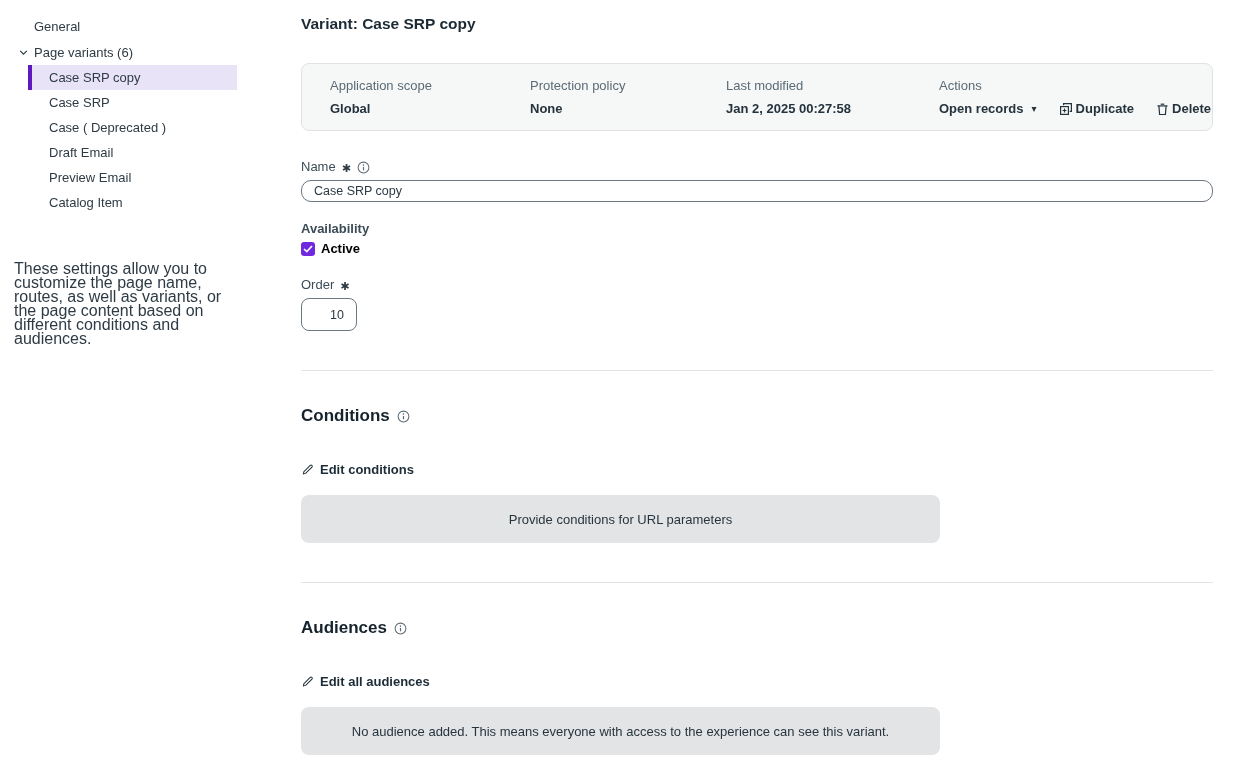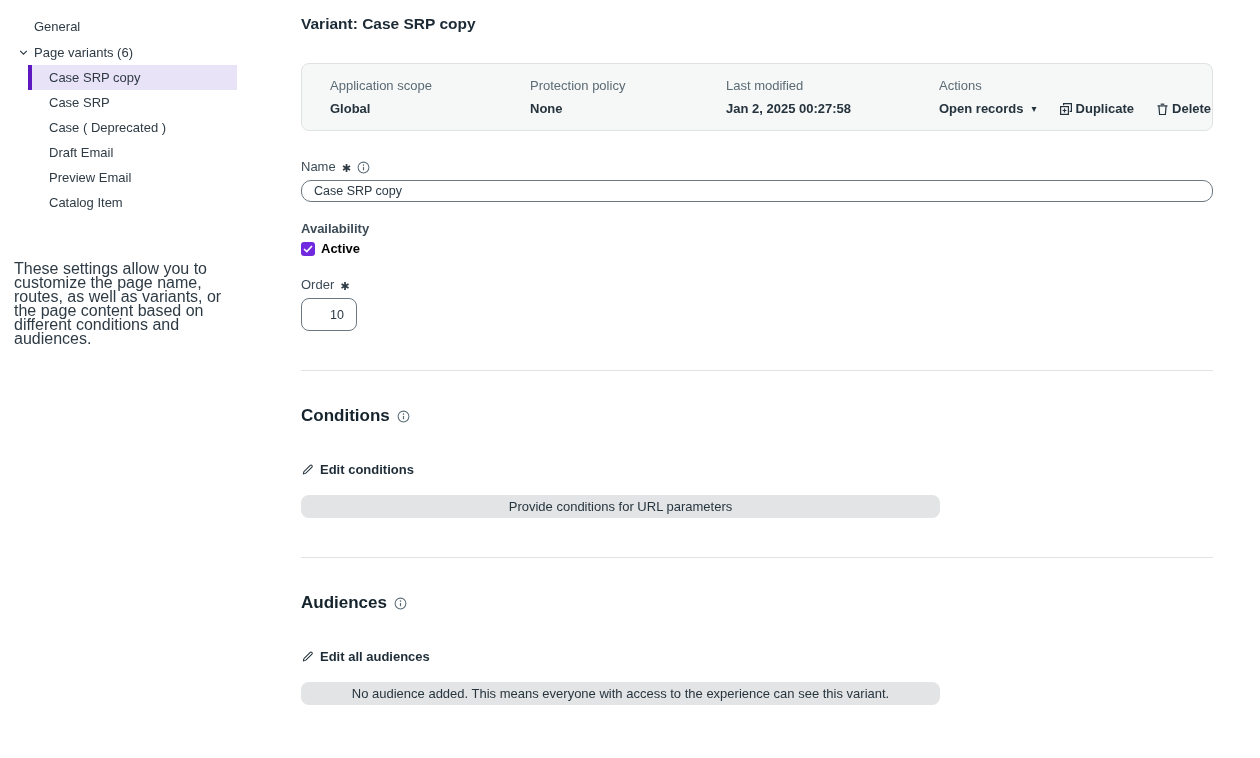--- a/index.html
+++ b/index.html
@@ -48,21 +48,21 @@
 
   .order-field { margin-top:21px; }
   .order-input { margin-top:6px; width:56px; height:33px; border:1px solid #6b7781; border-radius:8px;
     padding:0 12px 0 4px; font-size:12.5px; color:#2c3a45; text-align:right; font-family:inherit; background:#fff; display:block; }
 
   .divider { margin-top:39px; width:912px; height:1px; background:#e1e3e4; border:none; }
   .section-heading { margin-top:35px; font-size:17px; font-weight:bold; color:#15232c;
     display:flex; align-items:center; gap:7px; }
   .edit-link { margin-top:36px; display:inline-flex; align-items:center; gap:6px; font-size:13px;
     font-weight:bold; color:#1d2c37; cursor:pointer; background:none; border:none; font-family:inherit; padding:0; }
-  .banner { margin-top:15px; width:639px; height:23px; background:#e3e4e5; border-radius:8px;
+  .banner { margin-top:15px; width:639px; height:48px; background:#e3e4e5; border-radius:8px;
     display:flex; align-items:center; justify-content:center; font-size:13px; color:#27353f; text-align:center; }
 
   svg { display:block; }
 </style>
 </head>
 <body>
 
 <div class="layout">
 
   <nav class="sidebar">

